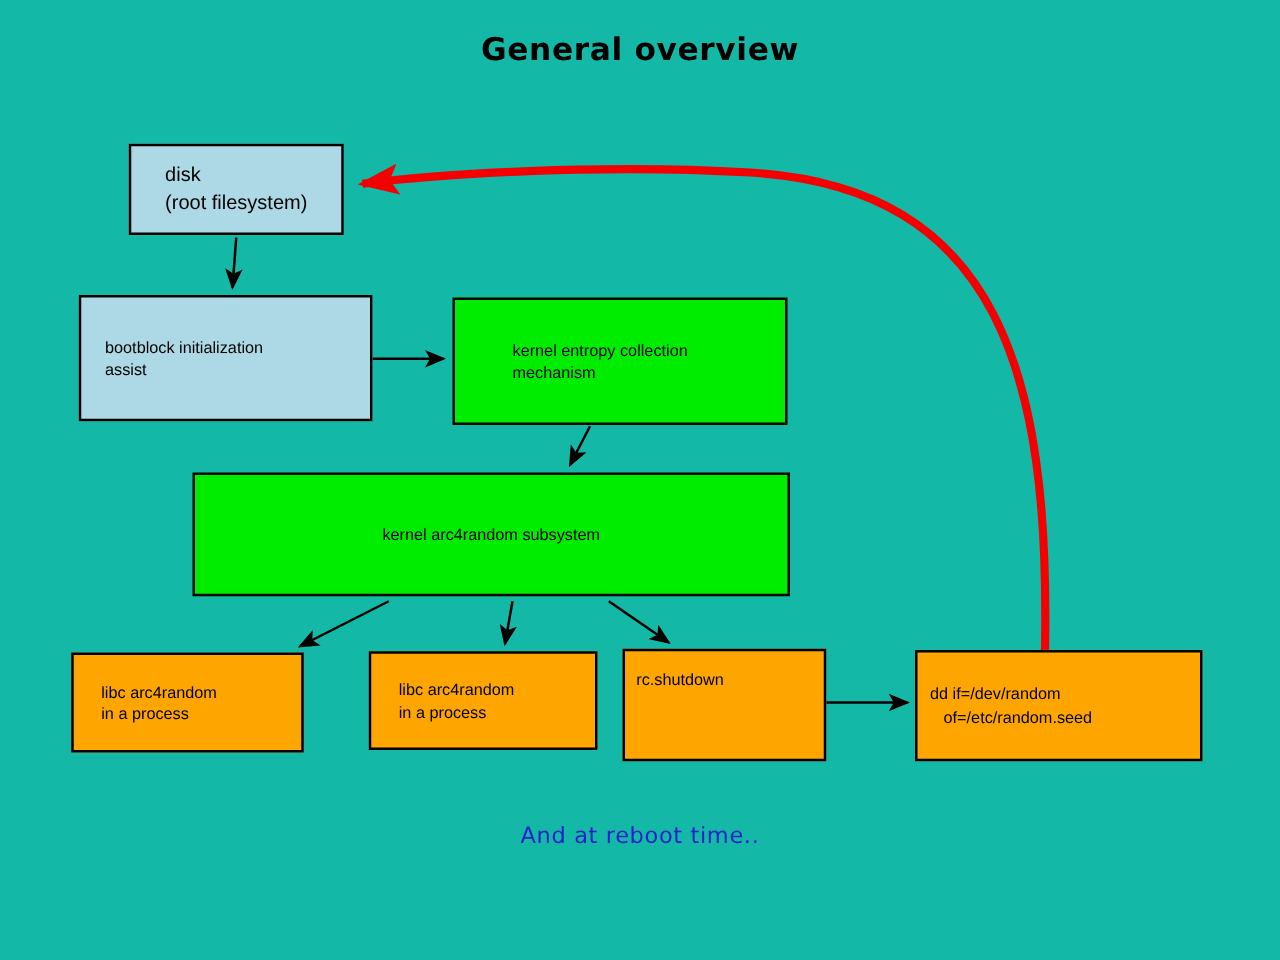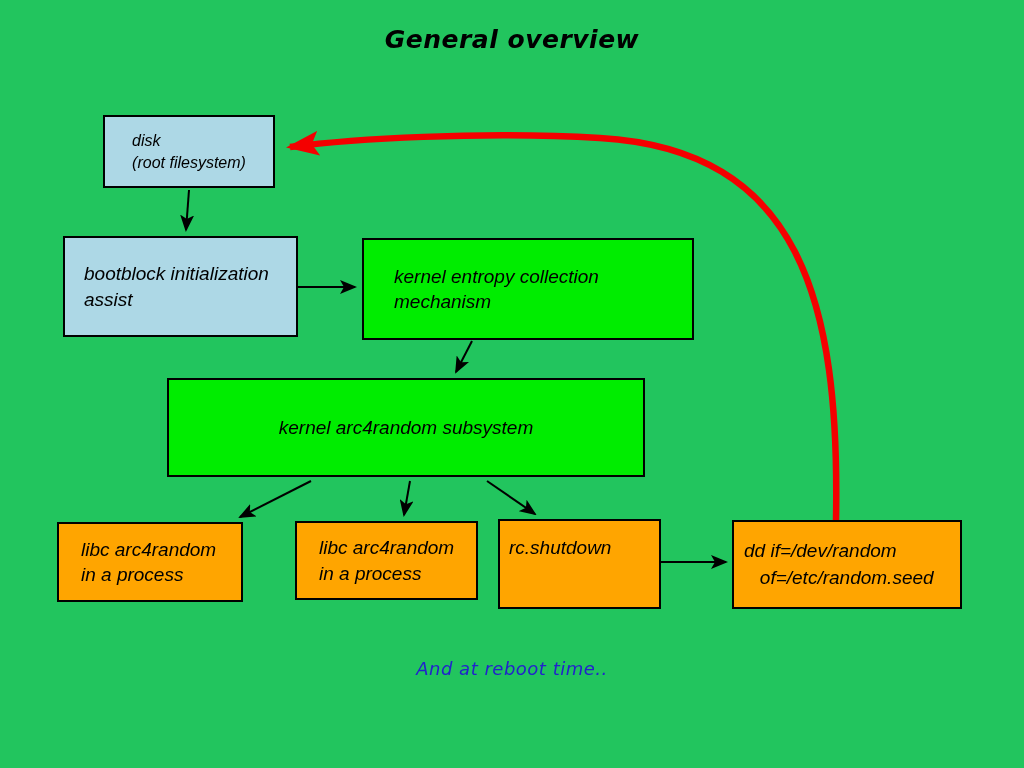--- a/index.html
+++ b/index.html
@@ -1,24 +1,23 @@
 <!DOCTYPE html>
 <html><head>
 <meta charset="utf-8">
 <style>
   html, body { margin: 0; padding: 0; background: #888; }
   .slide {
     position: relative;
     width: 1024px;
     height: 768px;
-    background: #22c55e;
+    background: #14b8a6;
     overflow: hidden;
     font-family: "Liberation Sans", sans-serif;
     margin: 0 auto;
-    font-style: italic;
   }
   .slide-title {
     position: absolute;
     top: 25px;
     left: 0;
     width: 100%;
     text-align: center;
     font-family: "DejaVu Sans", sans-serif;
     font-weight: bold;
     font-size: 25px;
@@ -40,21 +39,21 @@
     stroke-width: 6.5px;
     stroke-linecap: butt;
   }
   .box {
     position: absolute;
     box-sizing: border-box;
     border: 2px solid #000;
     display: flex;
     flex-direction: column;
     justify-content: center;
-    font-size: 19px;
+    font-size: 13px;
     line-height: 1.32;
     color: #000;
   }
   .box span { white-space: pre-line; }
   .box.center { align-items: center; text-align: left; }
   .box.top { justify-content: flex-start; }
   .box-disk { font-size: 16px; }
   .box-dd span { white-space: pre; line-height: 1.4; }
   .footnote {
     position: absolute;
@@ -98,26 +97,26 @@
   <div class="box center box-disk" style="left: 103px; top: 115px; width: 172px; height: 73px; background-color: rgb(173, 216, 230);">
     <span>disk
 (root filesystem)</span>
   </div>
 
   <div class="box" style="left: 63px; top: 236px; width: 235px; height: 101px; padding-left: 19px; background-color: rgb(173, 216, 230);">
     <span>bootblock initialization
 assist</span>
   </div>
 
-  <div class="box" style="left: 362px; top: 238px; width: 332px; height: 102px; padding-left: 30px; background-color: rgb(0, 237, 0);">
+  <div class="box" style="left: 362px; top: 238px; width: 268px; height: 102px; padding-left: 46px; background-color: rgb(0, 237, 0);">
     <span>kernel entropy collection
 mechanism</span>
   </div>
 
-  <div class="box center" style="left: 167px; top: 378px; width: 478px; height: 99px; background-color: rgb(0, 237, 0);">
+  <div class="box center" style="left: 154px; top: 378px; width: 478px; height: 99px; background-color: rgb(0, 237, 0);">
     <span>kernel arc4random subsystem</span>
   </div>
 
   <div class="box" style="left: 57px; top: 522px; width: 186px; height: 80px; padding-left: 22px; background-color: rgb(255, 165, 0);">
     <span>libc arc4random
 in a process</span>
   </div>
 
   <div class="box" style="left: 295px; top: 521px; width: 183px; height: 79px; padding-left: 22px; background-color: rgb(255, 165, 0);">
     <span>libc arc4random

